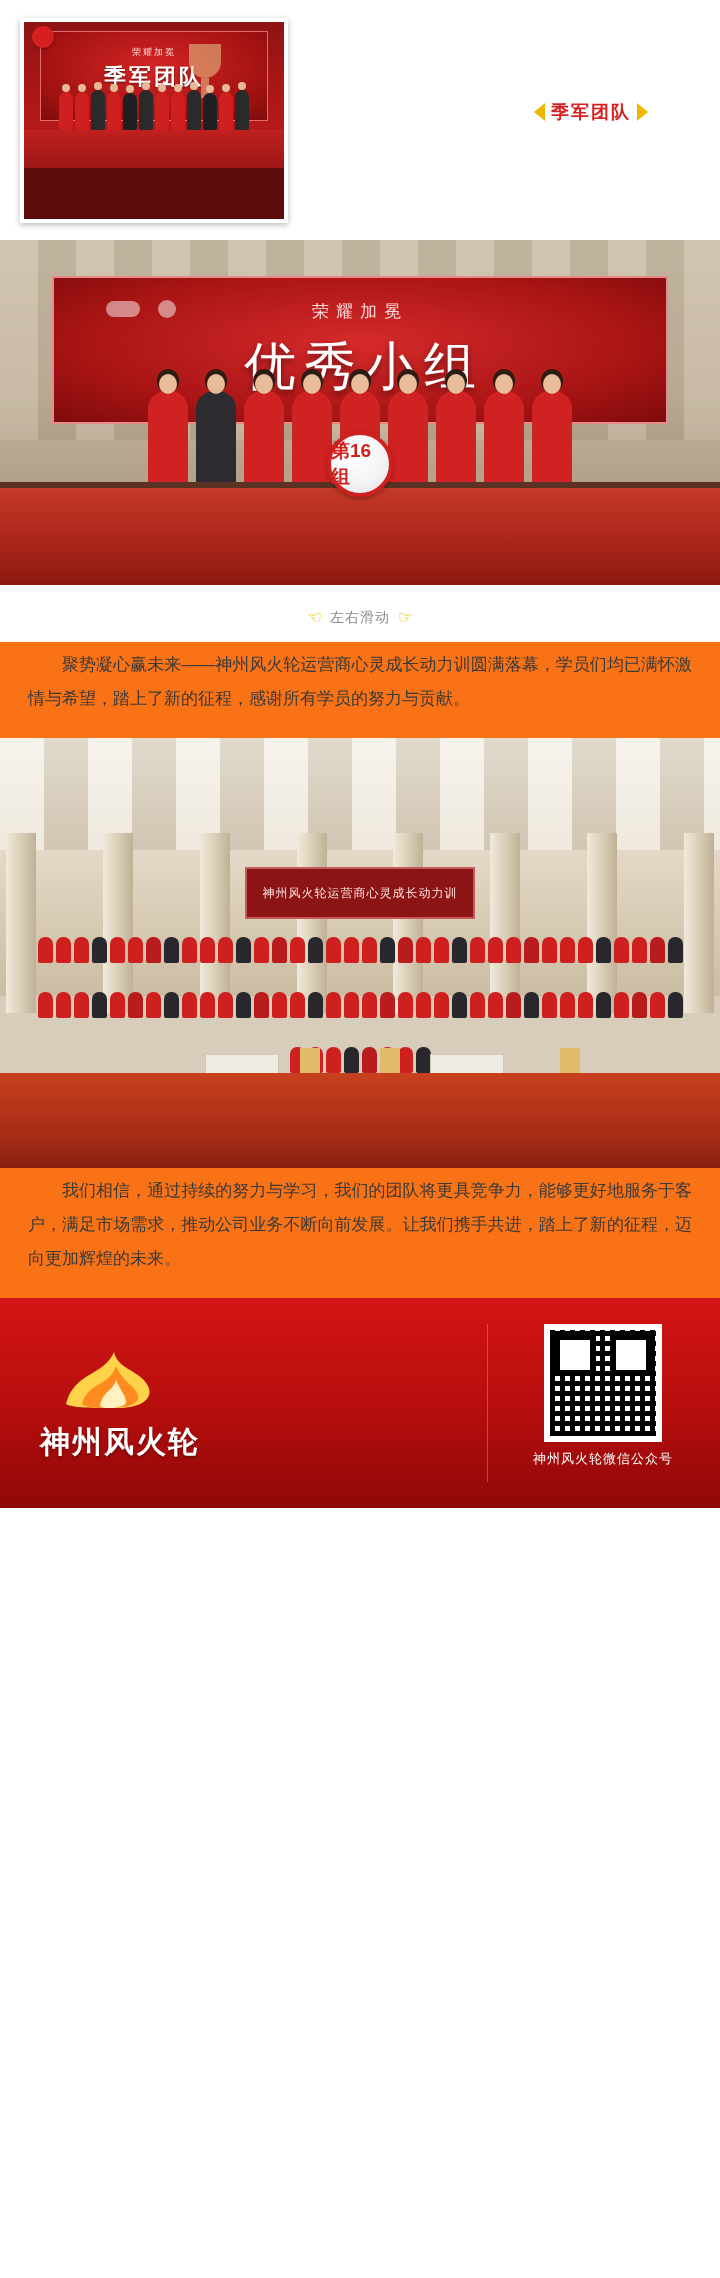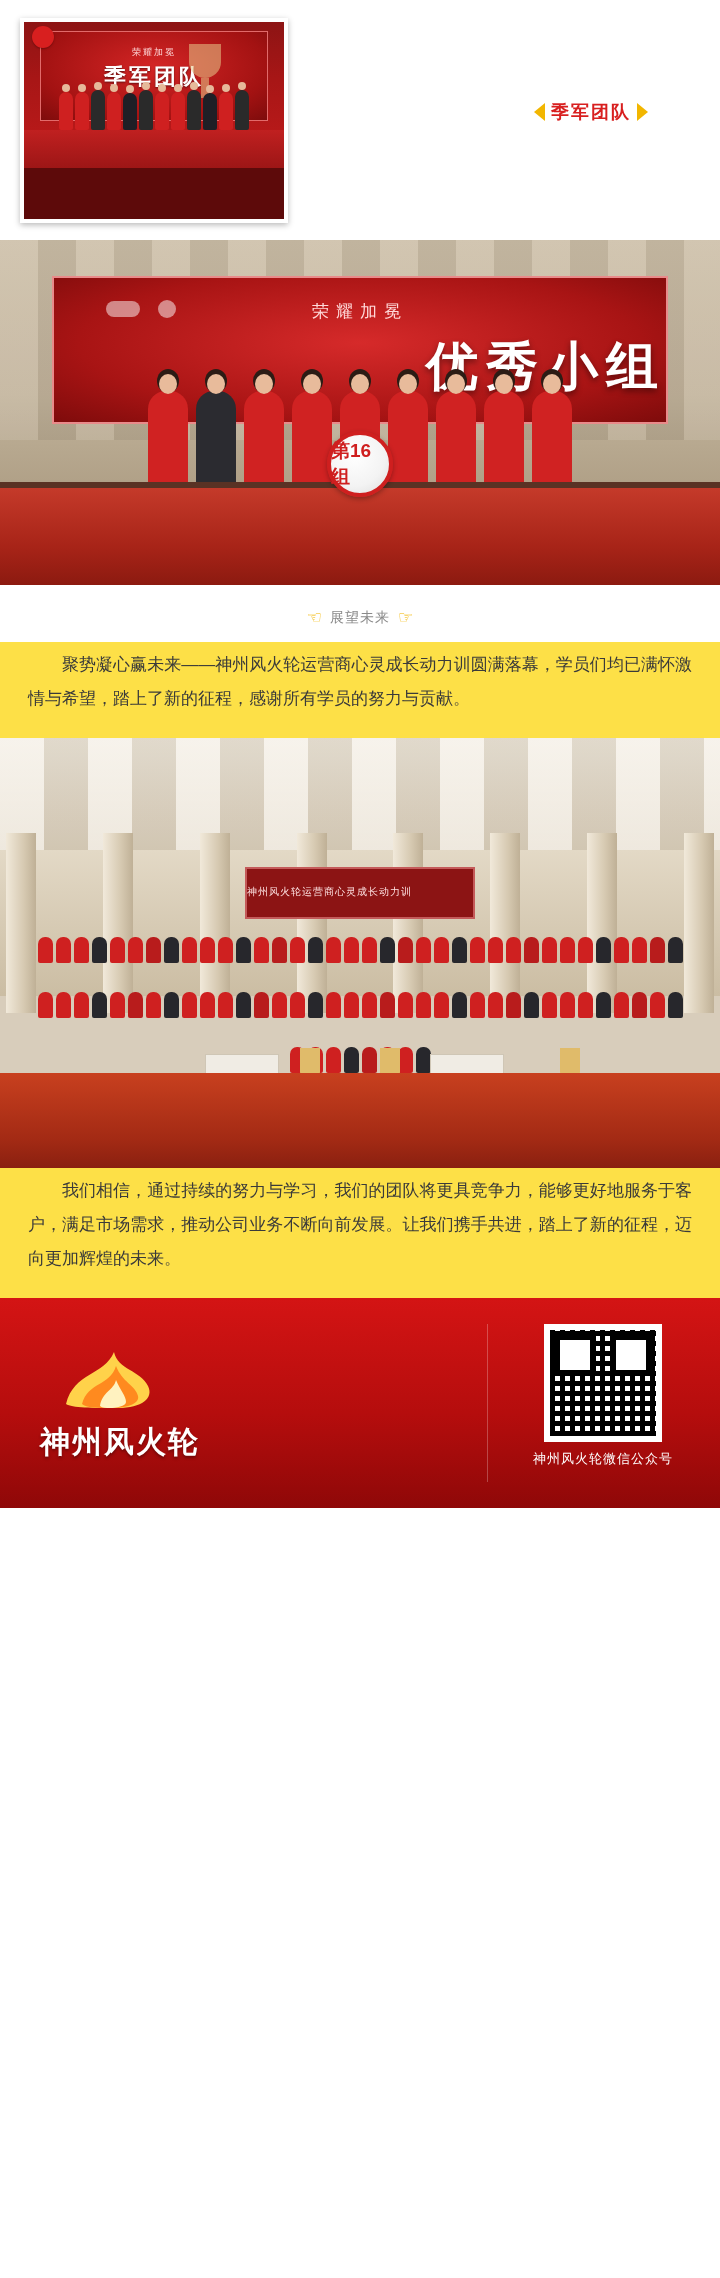--- a/index.html
+++ b/index.html
@@ -213,24 +213,24 @@
     top: 22px;
     text-align: center;
     color: #ffd9d9;
     font-size: 17px;
     letter-spacing: 7px;
   }
   .hero-title {
     position: absolute;
     left: 0; right: 0;
     top: 54px;
-    text-align: right;
+    text-align: center;
     color: #ffffff;
     font-size: 52px;
-    font-weight: bold;
+    font-weight: normal;
     letter-spacing: 8px;
     text-shadow: 0 3px 6px rgba(0,0,0,.45);
     padding-left: 8px;
   }
   .hero-stage-floor {
     position: absolute;
     left: 0; bottom: 0;
     width: 100%;
     height: 28%;
     background: linear-gradient(180deg,#c53a2a 0%, #a82418 60%, #8c1a10 100%);
@@ -314,21 +314,21 @@
   }
   .swipe-hint .hint-text {
     color: #8a8a8a;
     font-size: 14px;
     letter-spacing: 1px;
   }
 
   
   .article {
     padding: 6px 28px 20px 28px;
-    background: #fde047;
+    background: #f97316;
   }
   .article p {
     font-size: 17px;
     line-height: 2.0;
     color: #3a3a3a;
     text-indent: 2em;
     text-align: justify;
     margin-bottom: 2px;
   }
 
@@ -366,21 +366,21 @@
     left: 50%;
     transform: translateX(-50%);
     top: 30%;
     width: 230px;
     height: 52px;
     background: #8c1414;
     border: 2px solid #c45a5a;
   }
   .gp-screen em {
     position:absolute; left:0; right:0; top:16px;
-    text-align:left; color:#ffe3e3; font-size:10px; font-style:normal; letter-spacing:1px;
+    text-align:center; color:#ffe3e3; font-size:12px; font-style:normal; letter-spacing:1px;
   }
   .gp-crowd {
     position:absolute; left:0; bottom: 22%;
     width:100%; height: 38%;
     display:flex; align-items:flex-end; justify-content:center;
     flex-wrap: wrap;
     gap: 2px 3px;
     padding: 0 30px;
   }
   .gp-crowd i {
@@ -542,21 +542,21 @@
       <i></i>
       <i></i>
   </div>
   <div class="hero-badge">第16组</div>
   <div class="hero-stage-edge"></div>
   <div class="hero-stage-floor"></div>
 </div>
 
 <div class="swipe-hint">
   <span class="hand">☜</span>
-  <span class="hint-text">展望未来</span>
+  <span class="hint-text">左右滑动</span>
   <span class="hand">☞</span>
 </div>
 
 <div class="article">
   <p>聚势凝心赢未来——神州风火轮运营商心灵成长动力训圆满落幕，学员们均已满怀激情与希望，踏上了新的征程，感谢所有学员的努力与贡献。</p>
 </div>
 
 <div class="group-photo">
   <div class="gp-ceiling"></div>
   <div class="gp-wall"></div>

